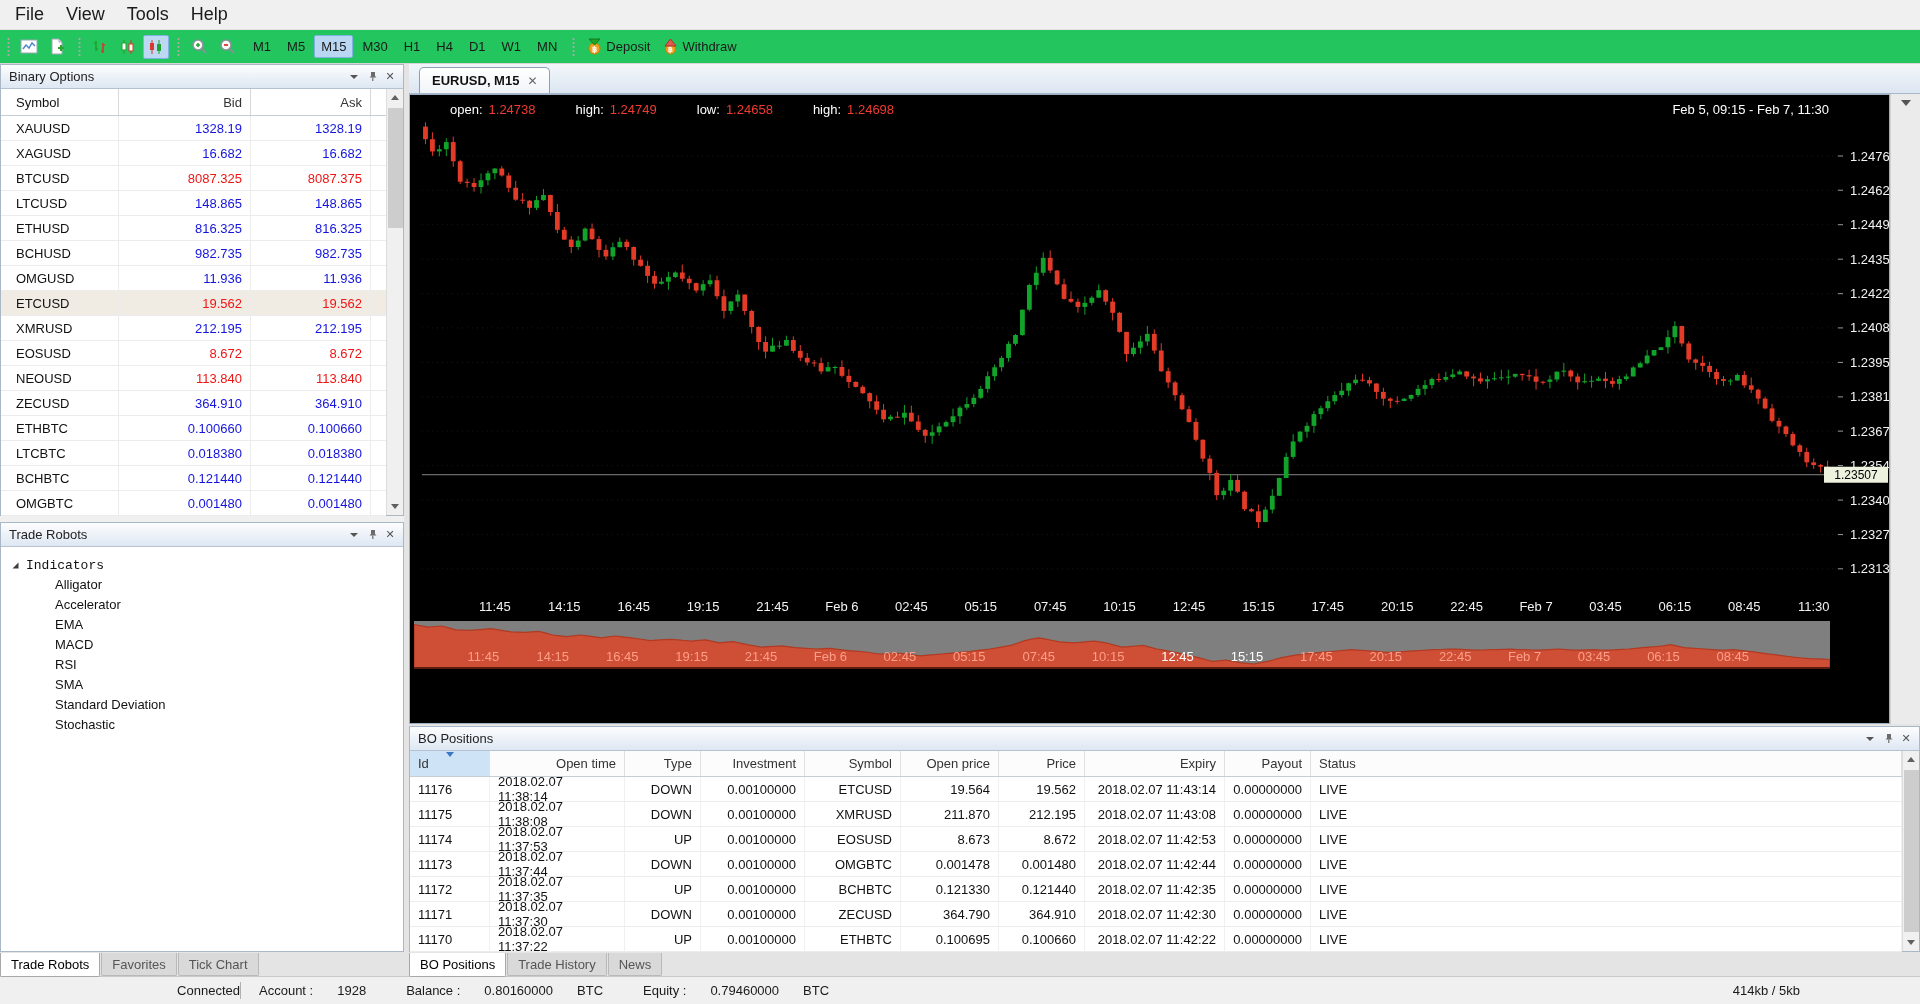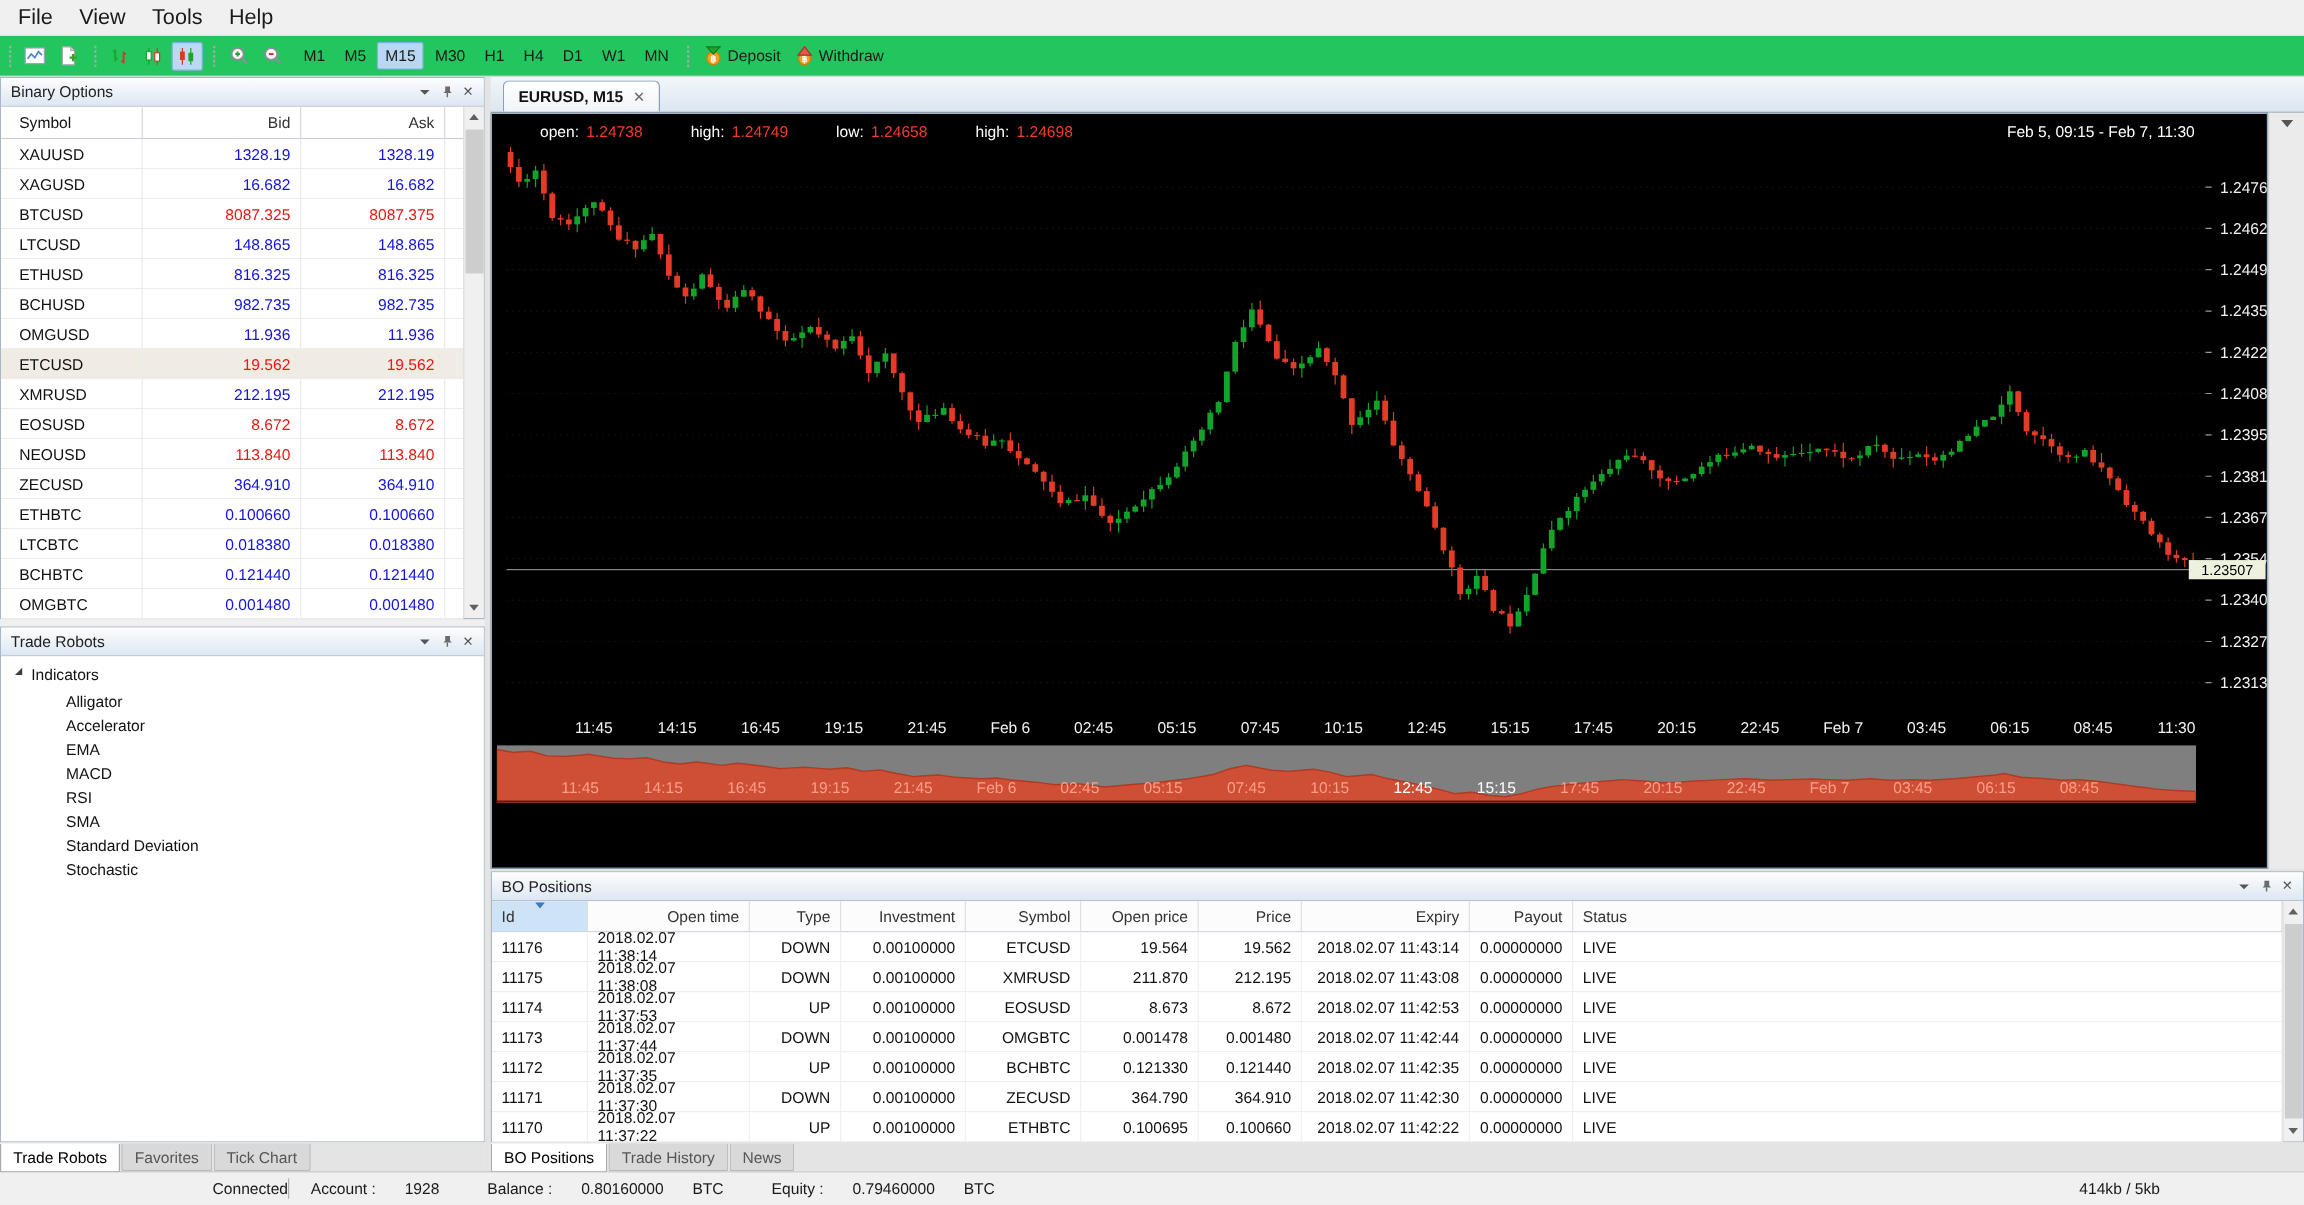--- a/index.html
+++ b/index.html
@@ -51,21 +51,21 @@
   .vscroll { width:17px; flex:0 0 17px; background:#f0f0f0; border-left:1px solid #dcdcdc; display:flex; flex-direction:column; align-items:center; }
   .sc-arrow { width:17px; height:17px; display:flex; align-items:center; justify-content:center; }
   .sc-up::after { content:""; border:4px solid transparent; border-bottom:5px solid #606060; margin-bottom:4px; }
   .sc-down::after { content:""; border:4px solid transparent; border-top:5px solid #606060; margin-top:4px; }
   .sc-track { flex:1; width:17px; position:relative; }
   .sc-thumb { position:absolute; left:1px; width:15px; background:#cdcdcd; border-radius:1px; }
 
   
   .robots-panel { flex:1 1 auto; margin-top:6px; min-height:0; }
   .tree { padding:8px 0 0 10px; font-size:13px; color:#111; background:#fff; flex:1; }
-  .tree-root { display:flex; gap:6px; height:20px; }
+  .tree-root { display:flex; align-items:center; gap:6px; height:20px;font-family:Liberation Mono, monospace; }
   .tree-item { height:20px; line-height:20px; padding-left:44px; }
   .expander { width:9px; height:9px; }
 
   
   .tabstrip { height:24px; flex:0 0 24px; display:flex; align-items:flex-start; background:#e4e4e4; padding-top:1px; }
   .tab { height:23px; display:flex; align-items:center; padding:0 10px; font-size:13px; color:#555; background:#d9d9d9; border:1px solid #b9b9b9; border-top:none; margin-right:1px; border-radius:0 0 2px 2px; }
   .tab.active { background:#fff; color:#000; border-color:#a8a8a8; height:24px; z-index:2; }
 
   
   .chart-tabbar { height:30px; flex:0 0 30px; background:linear-gradient(#f2f6fa,#dce6f1); display:flex; align-items:flex-end; padding-left:10px; border-bottom:1px solid #a9b7c6; position:relative; }

